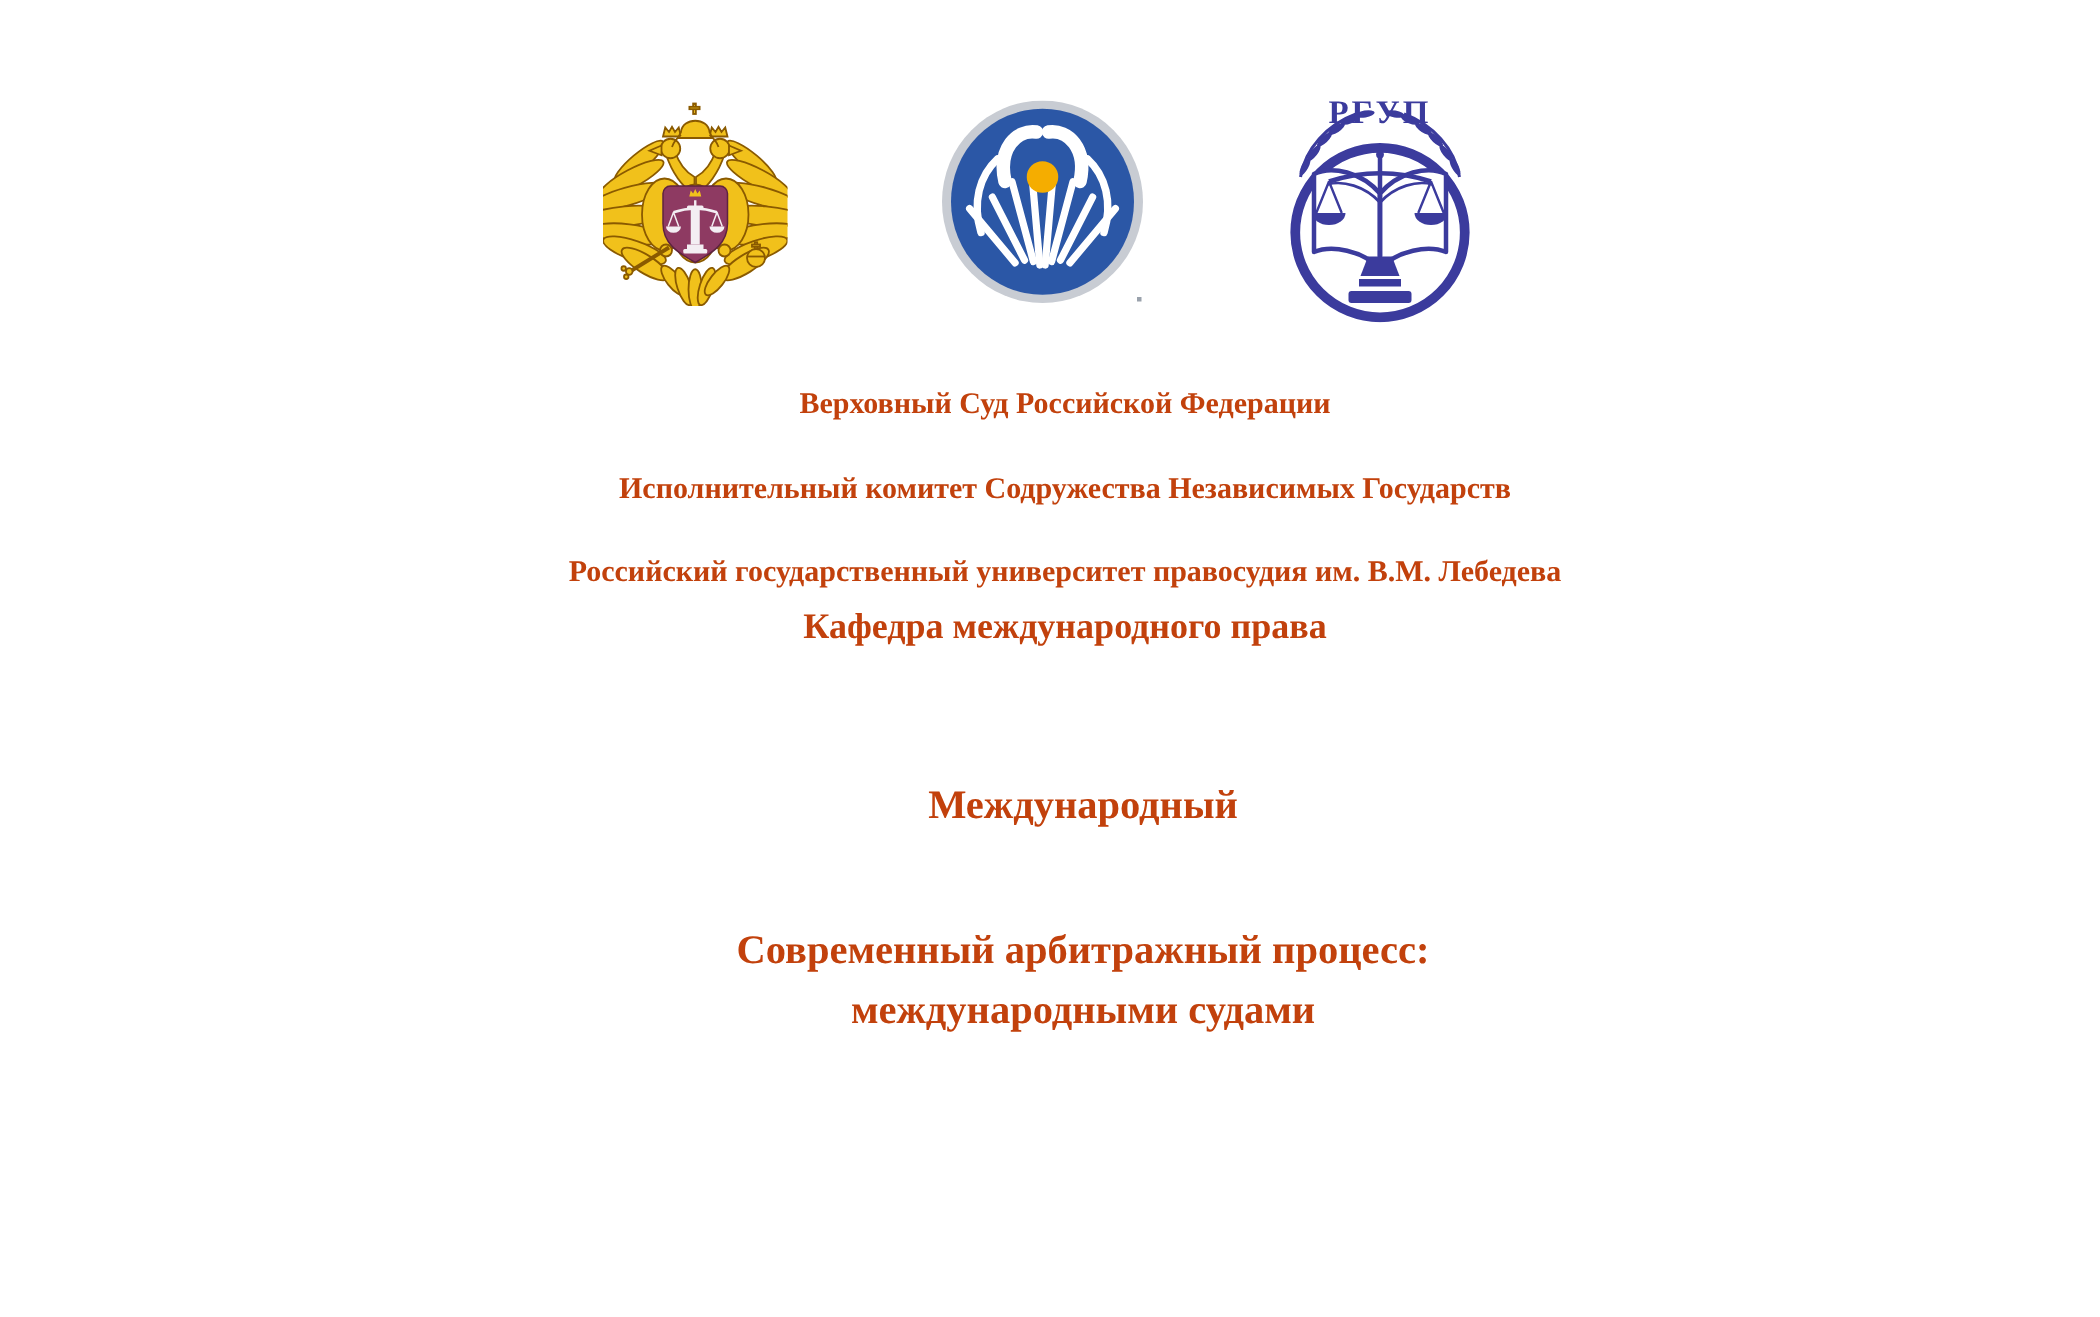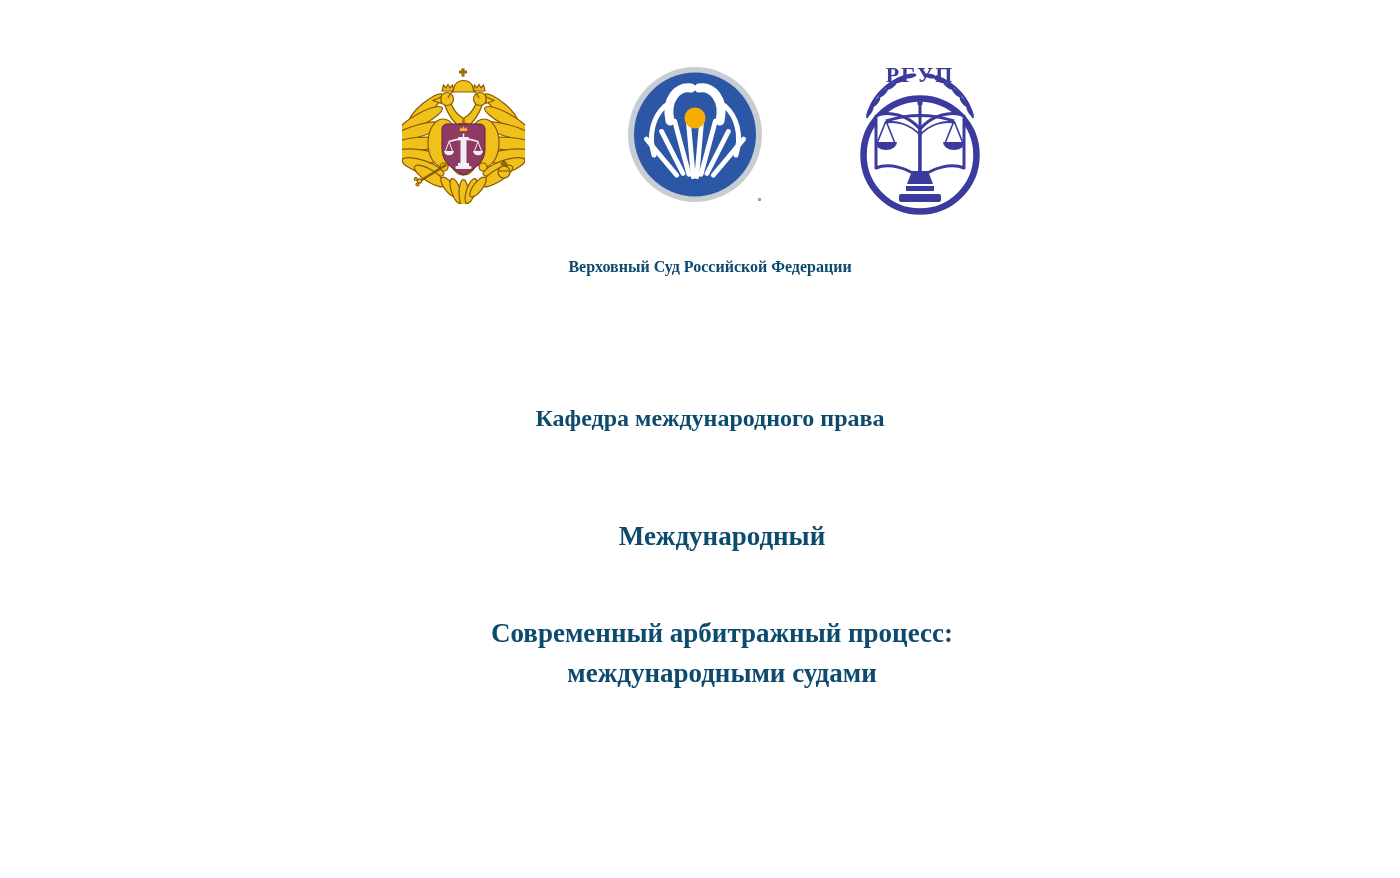--- a/index.html
+++ b/index.html
@@ -3,32 +3,32 @@
 <meta charset="utf-8">
 <title>Document</title>
 <style>
   html,body{margin:0;padding:0;background:#ffffff;}
   .page{
     position:relative;
     width:1400px;height:728px;
     background:#ffffff;
     overflow:hidden;
     font-family:"Liberation Serif",serif;
-    color:#0c4a6e;
+    color:#c2410c;
   }
   .content{position:absolute;left:20px;top:0;width:1380px;height:100%;}
   .logo{position:absolute;}
   #logo-eagle{left:382px;top:67px;}
   #logo-cis{left:608px;top:67px;}
   #logo-rgup{left:830px;top:63px;}
   .line{
     position:absolute;left:0;width:100%;
     text-align:center;font-weight:700;white-space:nowrap;
   }
-  .org{font-size:16px;}
+  .org{font-size:20px;}
   #org1{top:258px;}
   #org2{top:315px;}
   #org3{top:370px;}
   .dept{font-size:24px;}
   #dept1{top:405px;}
   #dept2{top:438px;}
   .block{
     position:absolute;left:12px;width:100%;
     text-align:center;font-weight:700;
     font-size:27px;
@@ -157,20 +157,22 @@
         <path d="M25 79 a11 8 0 0 0 22 0 z"></path>
         <path d="M93 79 a11 8 0 0 0 22 0 z"></path>
         <path d="M62 108 h16 l5 13 h-26 z"></path>
         <rect x="56" y="123" width="28" height="5"></rect>
         <rect x="49" y="131" width="42" height="8" rx="2"></rect>
       </g>
       <text x="70" y="19" text-anchor="middle" font-family="Liberation Serif, serif" font-size="22" font-weight="bold" letter-spacing="2" fill="#3b3b9d">РГУП</text>
     </svg>
 
     <div class="line org" id="org1">Верховный Суд Российской Федерации</div>
+    <div class="line org" id="org2">Исполнительный комитет Содружества Независимых Государств</div>
+    <div class="line org" id="org3">Российский государственный университет правосудия им. В.М. Лебедева</div>
 
     <div class="line dept" id="dept1">Кафедра международного права</div>
 
     <div class="block" id="forum-type">
       <div>Международный</div>
     </div>
 
     <div class="block" id="forum-title">
       <div>Современный арбитражный процесс:</div>
       <div>международными судами</div>

